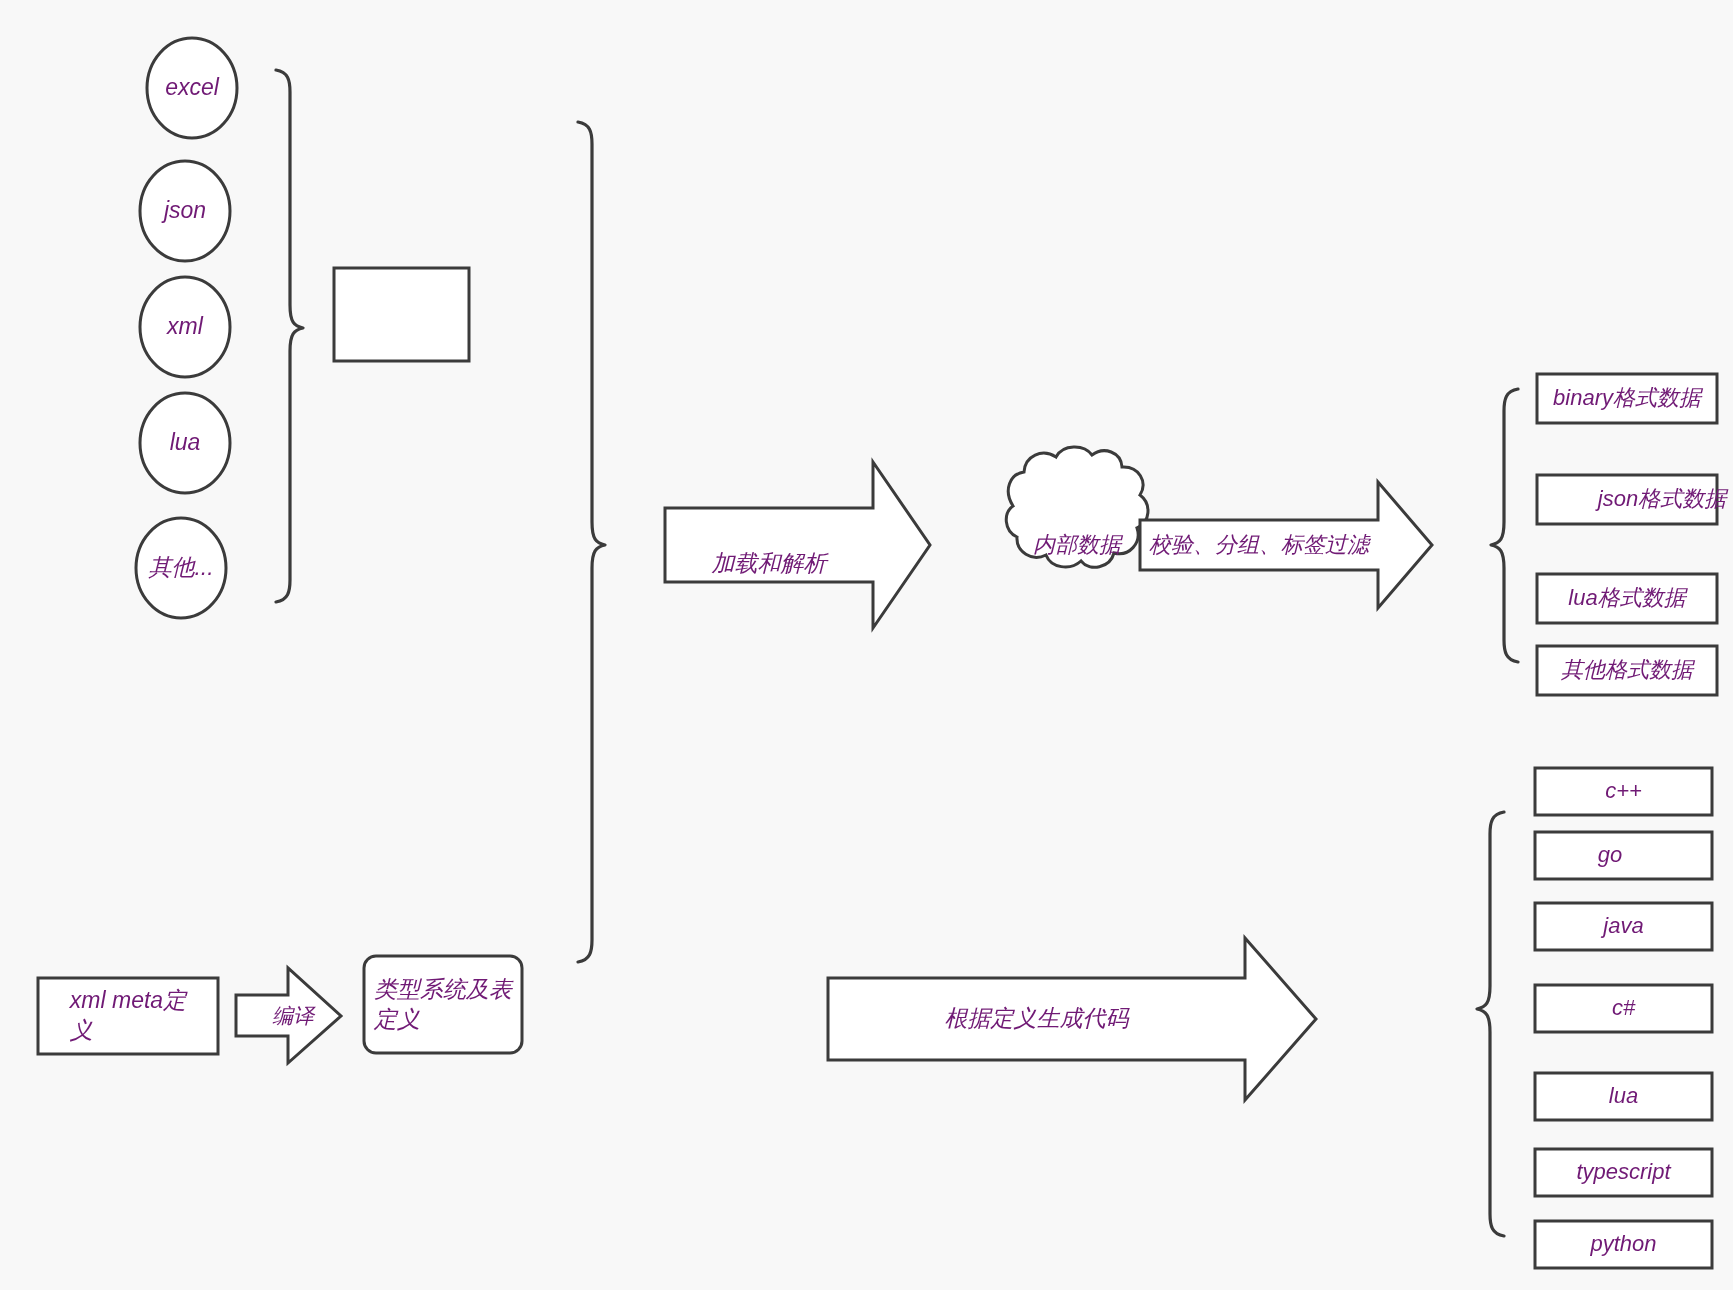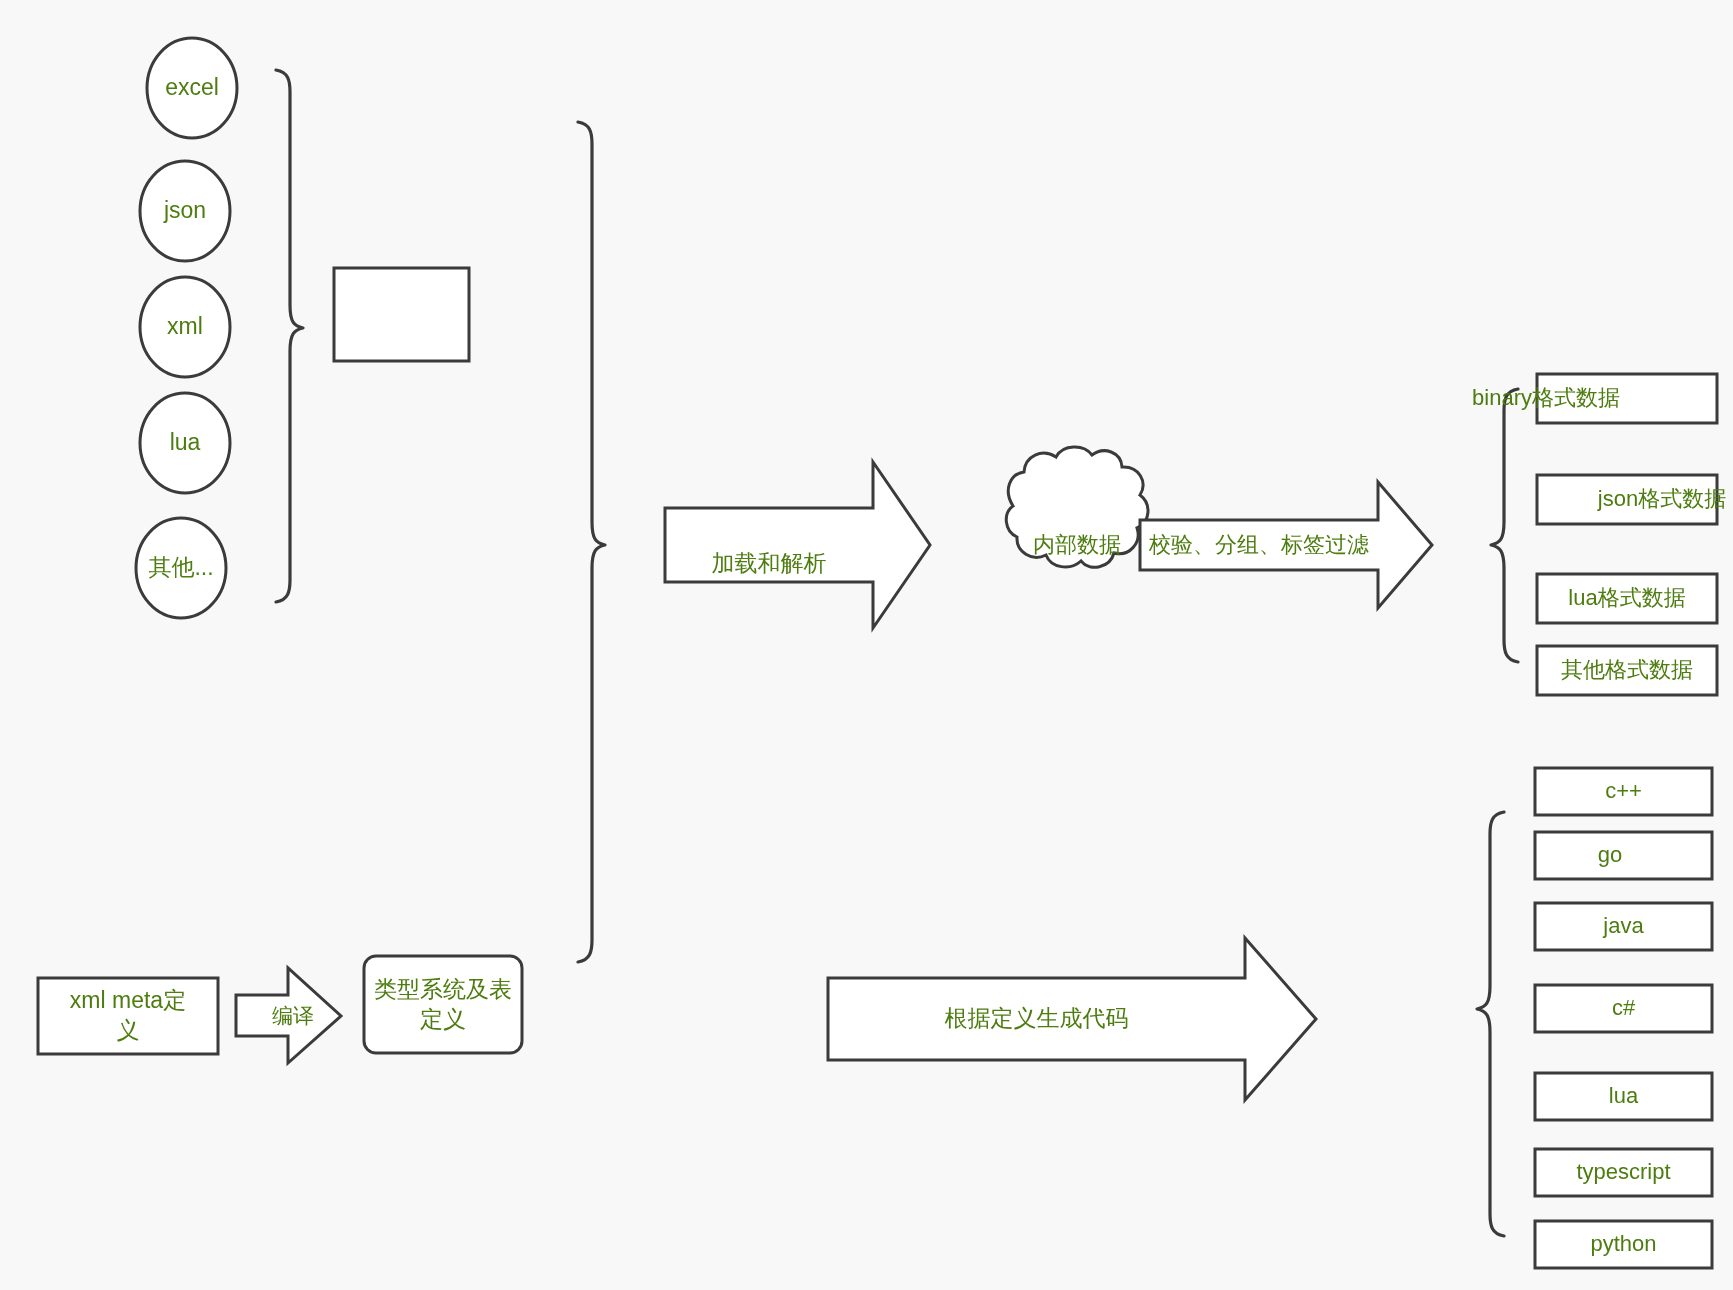--- a/index.html
+++ b/index.html
@@ -22,25 +22,25 @@
     left: 0;
     top: 0;
     width: 1733px;
     height: 1290px;
   }
   .lbl {
     position: absolute;
     display: flex;
     align-items: center;
     justify-content: center;
-    text-align: center;
-    color: #4d7c0f;
+    color: #701a75;
     line-height: 1.3;
     pointer-events: none;
     white-space: pre-line;
+    font-style: italic;
   }
   .f22 { font-size: 23px; }
   .f21 { font-size: 22px; }
   .f20 { font-size: 21px; padding-left: 28px; }
 </style>
 </head>
 <body>
 
 <div id="canvas">
 
@@ -137,21 +137,21 @@
   <div class="lbl f22" style="left:140px;top:418px;width:90px;height:50px;">lua</div>
   <div class="lbl f22" style="left:136px;top:543px;width:90px;height:50px;">其他...</div>
 
 
   <div class="lbl f22" style="left:665px;top:508px;width:208px;height:74px;margin-top:19px;">加载和解析</div>
 
   <div class="lbl f21" style="left:1013px;top:512px;width:128px;height:66px;">内部数据</div>
 
   <div class="lbl f21" style="left:1140px;top:520px;width:238px;height:50px;">校验、分组、标签过滤</div>
 
-  <div class="lbl f21" style="left:1456px;top:374px;width:180px;height:49px;">binary格式数据</div>
+  <div class="lbl f21" style="left:1537px;top:374px;width:180px;height:49px;">binary格式数据</div>
   <div class="lbl f21" style="left:1537px;top:475px;width:180px;height:49px;padding-left:35px;">json格式数据</div>
   <div class="lbl f21" style="left:1537px;top:574px;width:180px;height:49px;">lua格式数据</div>
   <div class="lbl f21" style="left:1537px;top:646px;width:180px;height:49px;">其他格式数据</div>
 
   <div class="lbl f21" style="left:1535px;top:768px;width:177px;height:47px;">c++</div>
   <div class="lbl f21" style="left:1535px;top:832px;width:150px;height:47px;">go</div>
   <div class="lbl f21" style="left:1535px;top:903px;width:177px;height:47px;">java</div>
   <div class="lbl f21" style="left:1535px;top:985px;width:177px;height:47px;">c#</div>
   <div class="lbl f21" style="left:1535px;top:1073px;width:177px;height:47px;">lua</div>
   <div class="lbl f21" style="left:1535px;top:1149px;width:177px;height:47px;">typescript</div>

